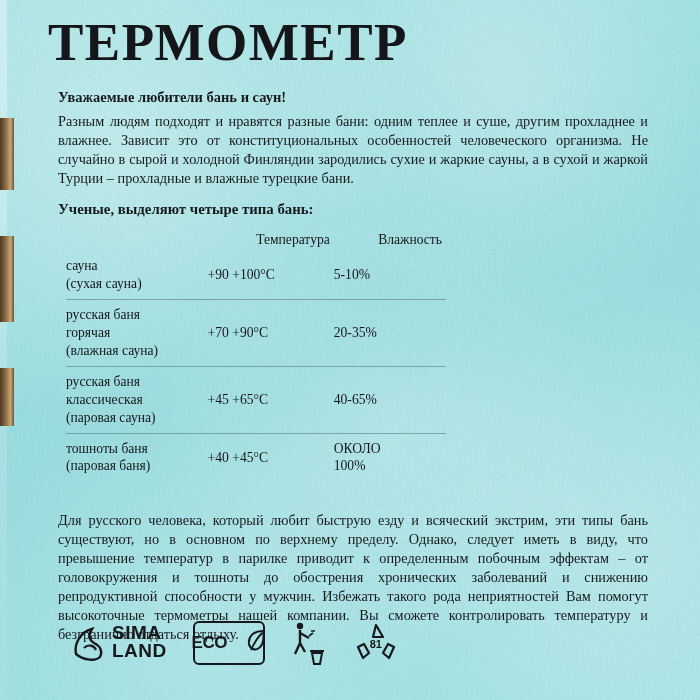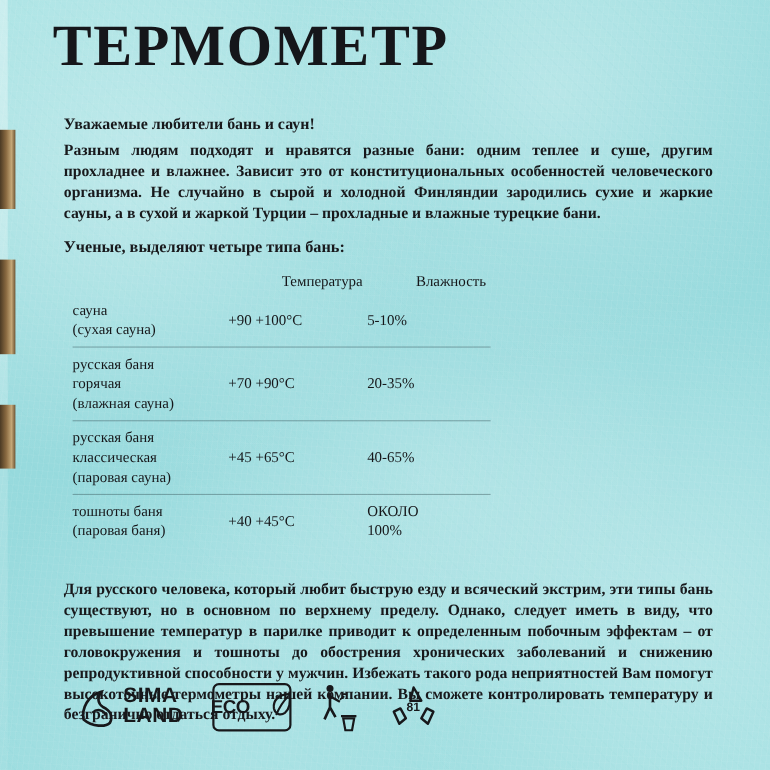--- a/index.html
+++ b/index.html
@@ -66,37 +66,36 @@
     font-size: 53px;
     letter-spacing: 1.5px;
     color: #15161a;
     line-height: 1;
     padding-left: 48px;
   }
 
   .content {
     position: absolute;
     left: 58px;
-    top: 104px;
+    top: 88px;
     width: 590px;
     color: #18191c;
     font-family: "Liberation Serif", serif;
     font-size: 14.3px;
     line-height: 1.32;
   }
   .lead {
     font-weight: 600;
     margin: 0 0 5px 0;
     font-size: 14.5px;
   }
   .para {
     margin: 0;
     text-align: justify;
     text-align-last: left;
-    font-weight: bold;
   }
   .sub {
     margin: 12px 0 6px 0;
     font-weight: bold;
     font-size: 14.8px;
   }
 
   table.types {
     margin: 0 0 0 8px;
     border-collapse: collapse;

